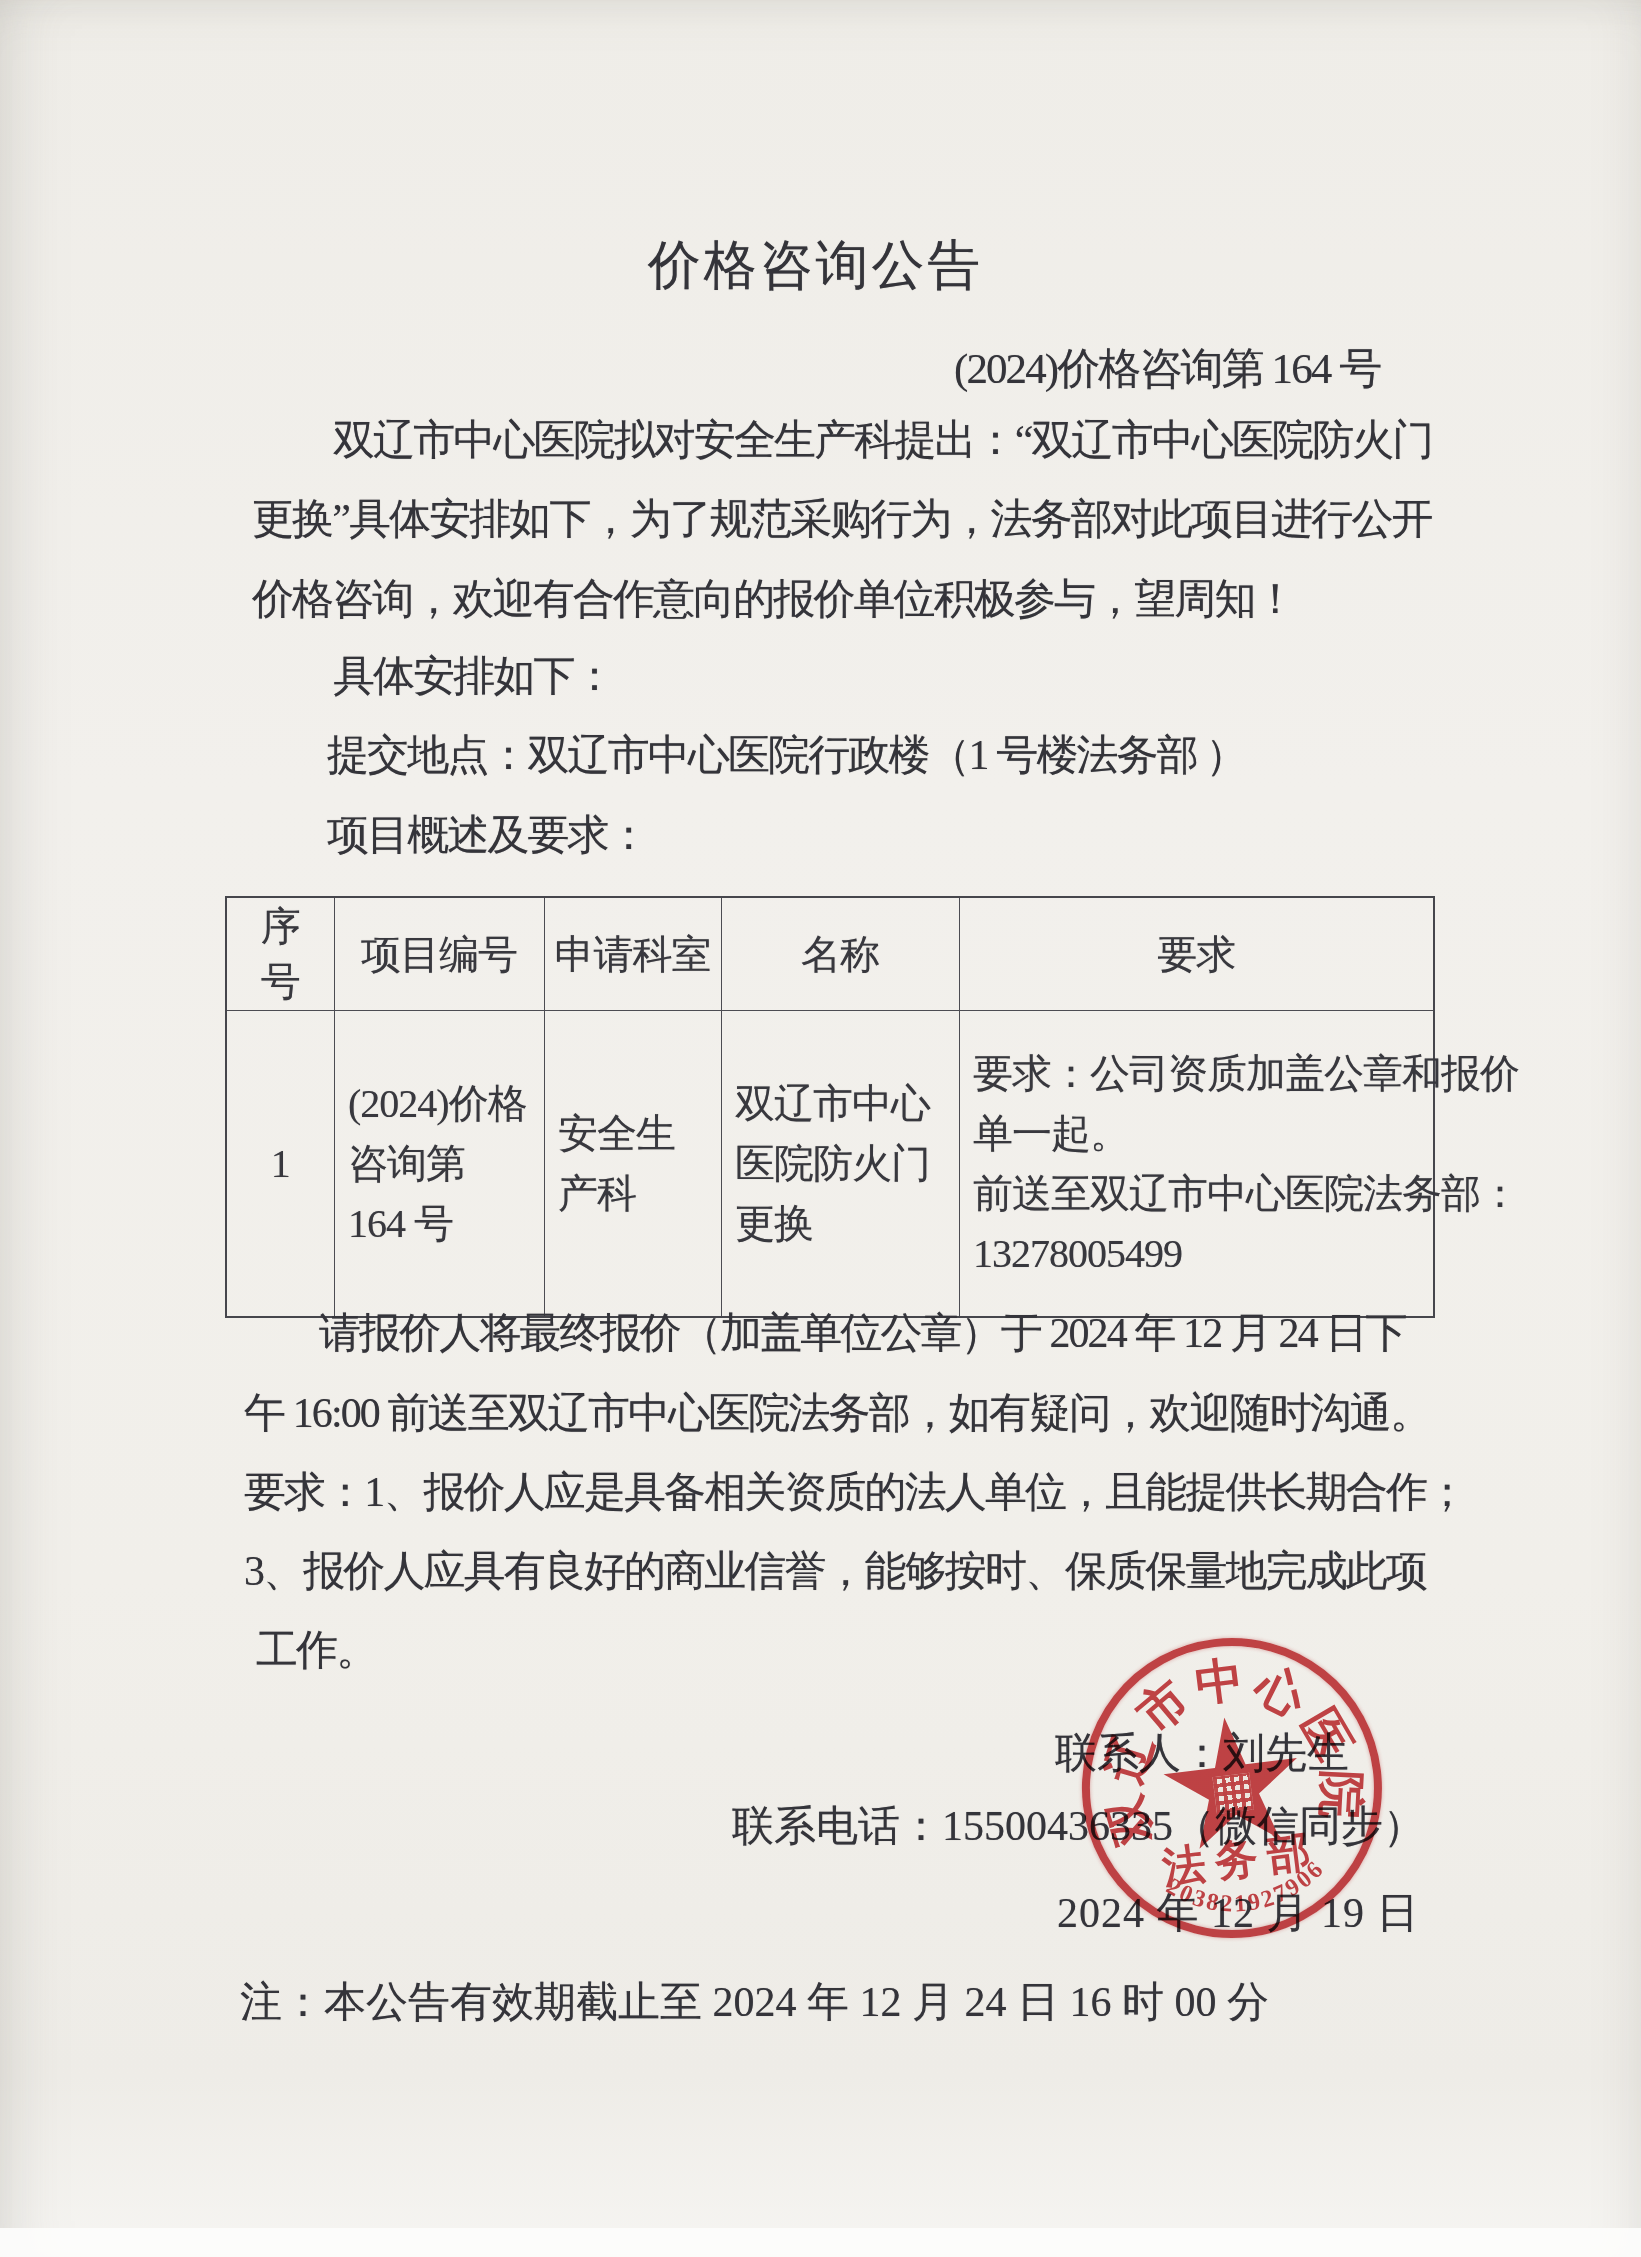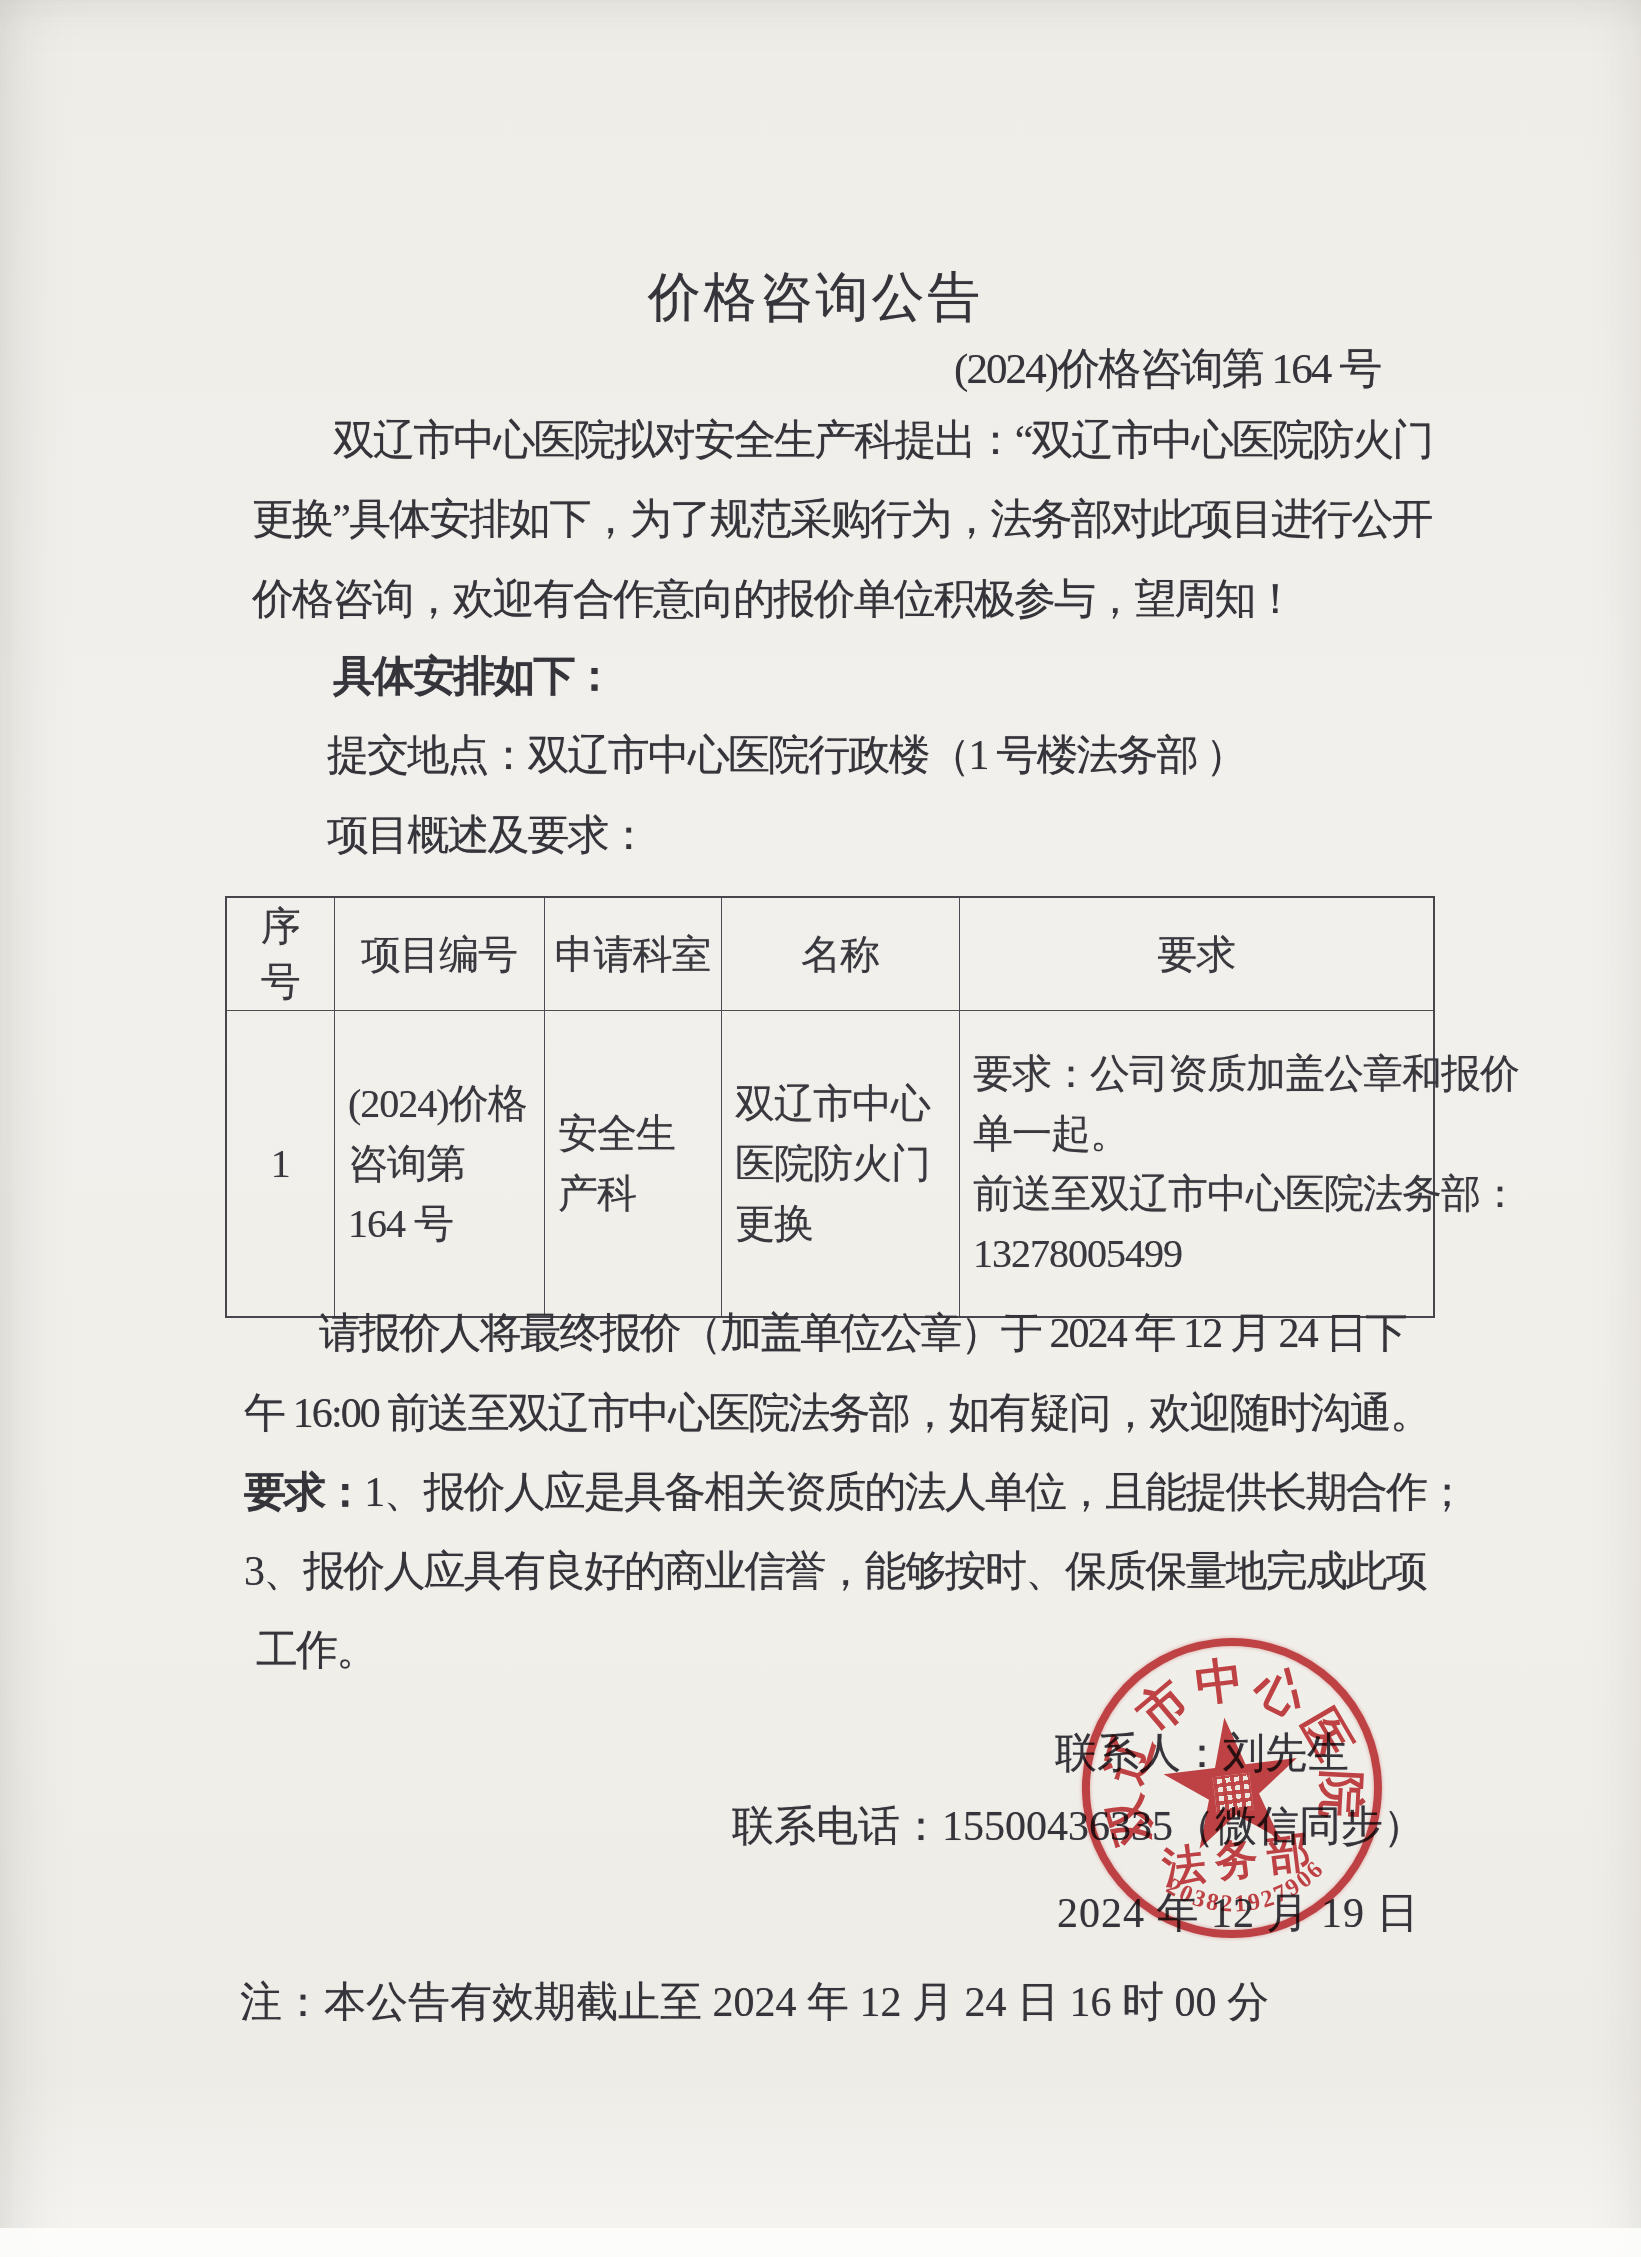--- a/index.html
+++ b/index.html
@@ -9,22 +9,22 @@
     font-family:"Liberation Serif","DejaVu Serif",serif;
     color:#34343a;
   }
   .paper-shade{position:absolute;inset:0;pointer-events:none;
     box-shadow:inset 46px 0 68px -46px rgba(125,122,114,.28),
                inset -33px 0 58px -39px rgba(125,122,114,.20),
                inset 0 39px 58px -43px rgba(125,122,114,.16);}
   .bottom-band{position:absolute;left:0;right:0;bottom:0;height:29px;background:rgba(252,252,251,.95);}
   .txt{position:absolute;white-space:nowrap;font-size:42px;letter-spacing:-1.9px;
        text-shadow:0 0 0.7px rgba(55,55,60,.55);}
-  .bold{font-weight:bold;}
-  .title{left:0;width:1631px;text-align:center;font-size:53px;letter-spacing:2.9px;margin-top:32px;}
+  .bold{font-weight:normal;}
+  .title{left:0;width:1631px;text-align:center;font-size:53px;letter-spacing:2.9px;}
   
   .ptable{position:absolute;left:225px;top:896px;width:1207px;height:362px;border-collapse:collapse;table-layout:fixed;}
   .ptable th,.ptable td{border:1.9px solid #4c4c52;vertical-align:middle;font-weight:normal;
        font-size:40px;letter-spacing:-1px;color:#38383e;text-shadow:0 0 0.7px rgba(55,55,60,.5);}
   .ptable{border:2.9px solid #46464c;}
   .ptable th{height:72px;text-align:center;}
   .ptable td{height:290px;padding:7.7px 13.5px;line-height:1.5;}
   .c-seq{text-align:center;}
   .req-line{line-height:60px;white-space:nowrap;}
   

